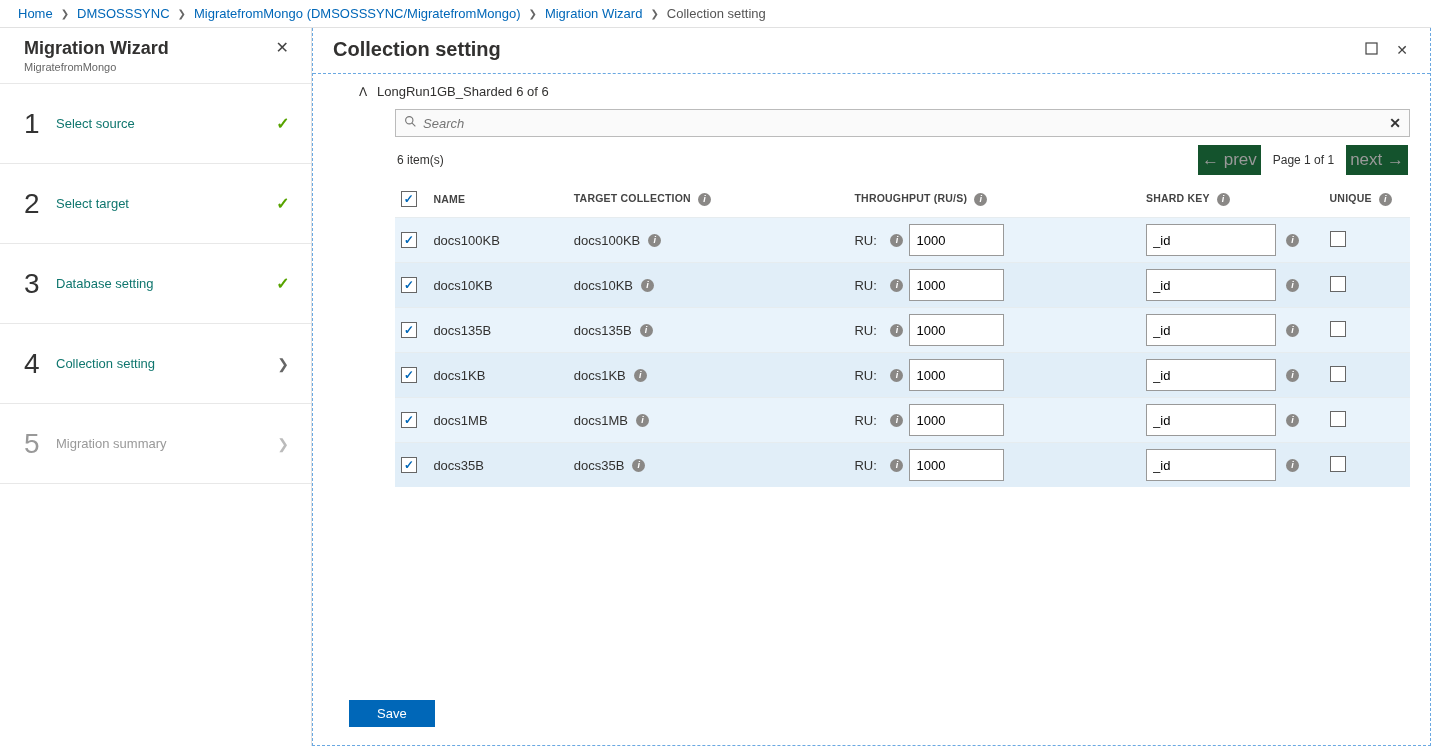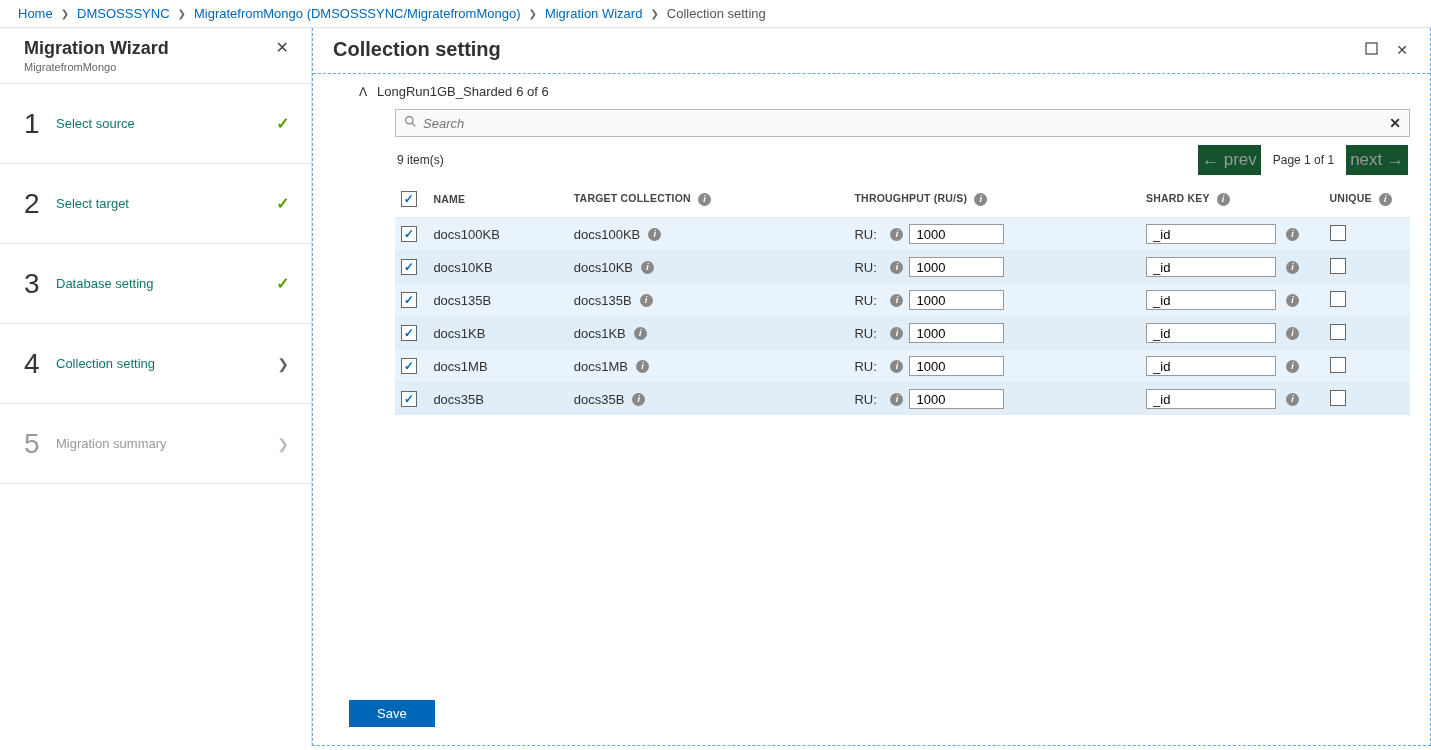--- a/index.html
+++ b/index.html
@@ -65,21 +65,21 @@
   .col-target { width: 260px; }
   .col-throughput { width: 270px; }
   .col-shard { width: 170px; }
   .col-unique { width: 80px; text-align: left; }
 
   .azcheck { width: 16px; height: 16px; border: 1px solid #666; display: inline-flex; align-items: center; justify-content: center; background: #fff; cursor: pointer; }
   .azcheck.checked::after { content: "✓"; color: #0067b8; font-size: 12px; font-weight: bold; }
 
   .info-icon { display: inline-flex; align-items: center; justify-content: center; width: 13px; height: 13px; border-radius: 50%; background: #8a8886; color: #fff; font-size: 9px; font-weight: bold; font-style: italic; margin-left: 4px; vertical-align: middle; cursor: help; }
 
-  .txt-input { border: 1px solid #999; padding: 3px 6px; font-size: 13px; width: 130px; height: 20px; background: #fff; }
+  .txt-input { border: 1px solid #999; padding: 3px 6px; font-size: 13px; width: 130px; height: 32px; background: #fff; }
   .ru-label { display: inline-block; width: 26px; }
   .target-cell { display: flex; align-items: center; gap: 4px; }
   .throughput-cell { display: flex; align-items: center; gap: 6px; }
   .shard-cell { display: flex; align-items: center; gap: 6px; }
 
   .footer { padding: 14px 12px 18px 36px; text-decoration: underline; }
   .save-btn { background: #0067b8; color: #fff; border: none; padding: 6px 28px; font-size: 13px; cursor: pointer; }
 </style>
 </head>
 <body>
@@ -171,21 +171,21 @@
             <svg width="13" height="13" viewBox="0 0 16 16">
                 <circle cx="6.5" cy="6.5" r="4.5" fill="none" stroke="#777" stroke-width="1.4"></circle>
                 <line x1="10" y1="10" x2="14" y2="14" stroke="#777" stroke-width="1.4"></line>
               </svg>
           </span>
           <input type="text" placeholder="Search" style="">
           <button class="clear-btn">✕</button>
         </div>
 
         <div class="pager-row">
-          <span>9 item(s)</span>
+          <span>6 item(s)</span>
           <div class="pager-right">
             <button class="pager-btn">← prev</button>
             <span class="page-label">Page 1 of 1</span>
             <button class="pager-btn">next →</button>
           </div>
         </div>
 
         <table class="grid">
           <thead>
             <tr>

